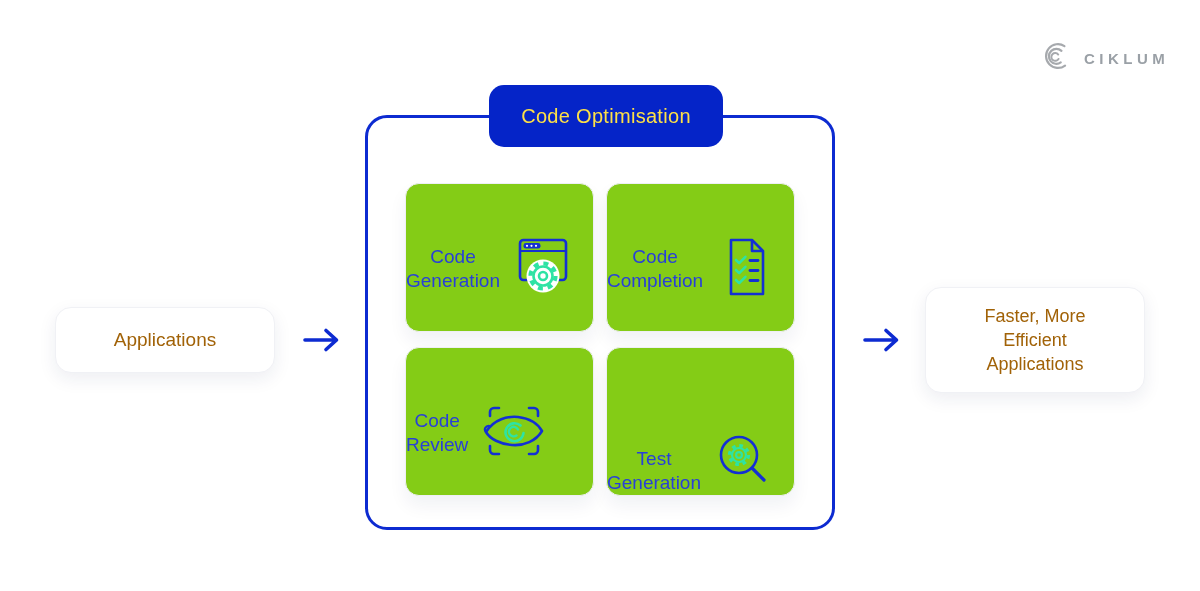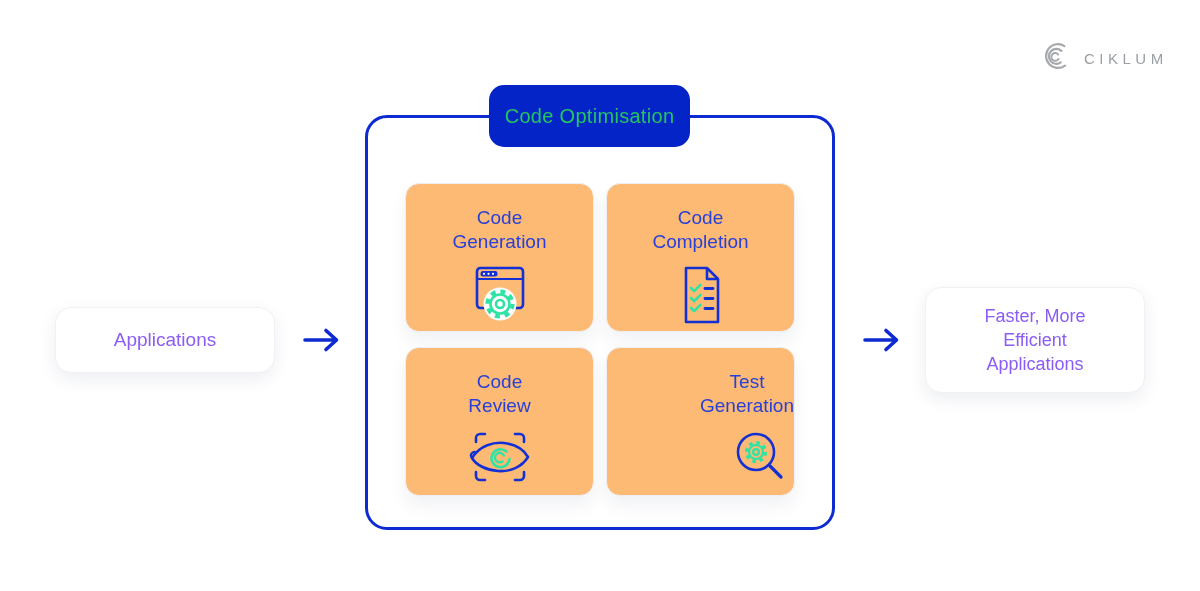--- a/index.html
+++ b/index.html
@@ -2,55 +2,55 @@
 <html><head>
 <meta charset="utf-8">
 <style>
   * { margin:0; padding:0; box-sizing:border-box; }
   html,body { width:1200px; height:591px; background:#ffffff; overflow:hidden;
     font-family:"Liberation Sans", sans-serif; }
   .stage { position:relative; width:1200px; height:591px; background:#ffffff; }
 
   
   .brand { position:absolute; top:38px; left:1036px; display:flex; align-items:center; gap:10px; }
-  .brand-text { color:#9aa0a6; font-size:15px; letter-spacing:4.5px; font-weight:400; }
+  .brand-text { color:#9aa0a6; font-size:15px; letter-spacing:4.5px; font-weight:700; }
 
   
   .node {
     position:absolute; background:#ffffff; border:1px solid #f0f1f5; border-radius:16px;
     box-shadow:0 6px 18px rgba(25,35,90,0.08);
     display:flex; align-items:center; justify-content:center; text-align:center;
-    color:#8b5cf6; font-size:19px; line-height:24px; white-space:pre-line;
+    color:#a16207; font-size:19px; line-height:24px; white-space:pre-line;
   }
   .node-input  { left:55px;  top:307px; width:220px; height:66px; }
   .node-output { left:925px; top:287px; width:220px; height:106px; font-size:18px; }
 
   
   .arrow { position:absolute; width:40px; height:28px; }
   .arrow-1 { left:302px; top:326px; }
   .arrow-2 { left:862px; top:326px; }
 
   
   .process {
     position:absolute; left:365px; top:115px; width:470px; height:415px;
     border:3px solid #0d2bd1; border-radius:22px; background:#ffffff;
   }
   .process-badge {
-    position:absolute; left:489px; top:85px; width:201px; height:62px;
+    position:absolute; left:489px; top:85px; width:234px; height:62px;
     background:#0524c8; border-radius:15px; z-index:2;
     display:flex; align-items:center; justify-content:center;
-    color:#22c55e; font-size:20px; letter-spacing:0.3px;
+    color:#fde047; font-size:20px; letter-spacing:0.3px;
   }
 
   
   .card {
-    position:absolute; width:189px; height:149px; background:#fdba74;
+    position:absolute; width:189px; height:149px; background:#84cc16;
     border:1px solid #eeeff4; border-radius:14px;
     box-shadow:0 10px 18px rgba(25,35,90,0.06);
-    display:flex; flex-direction:column; align-items:center;
+    display:flex; flex-direction:row; align-items:center;
     padding-top:22px; gap:10px;
   }
   .card-1 { left:405px; top:183px; }
   .card-2 { left:606px; top:183px; }
   .card-3 { left:405px; top:347px; }
   .card-4 { left:606px; top:347px;align-items:flex-end; }
   .card-label {
     color:#2840d8; font-size:19px; line-height:24px; text-align:center; white-space:pre-line;
   }
   .card-icon { flex:0 0 auto; }

